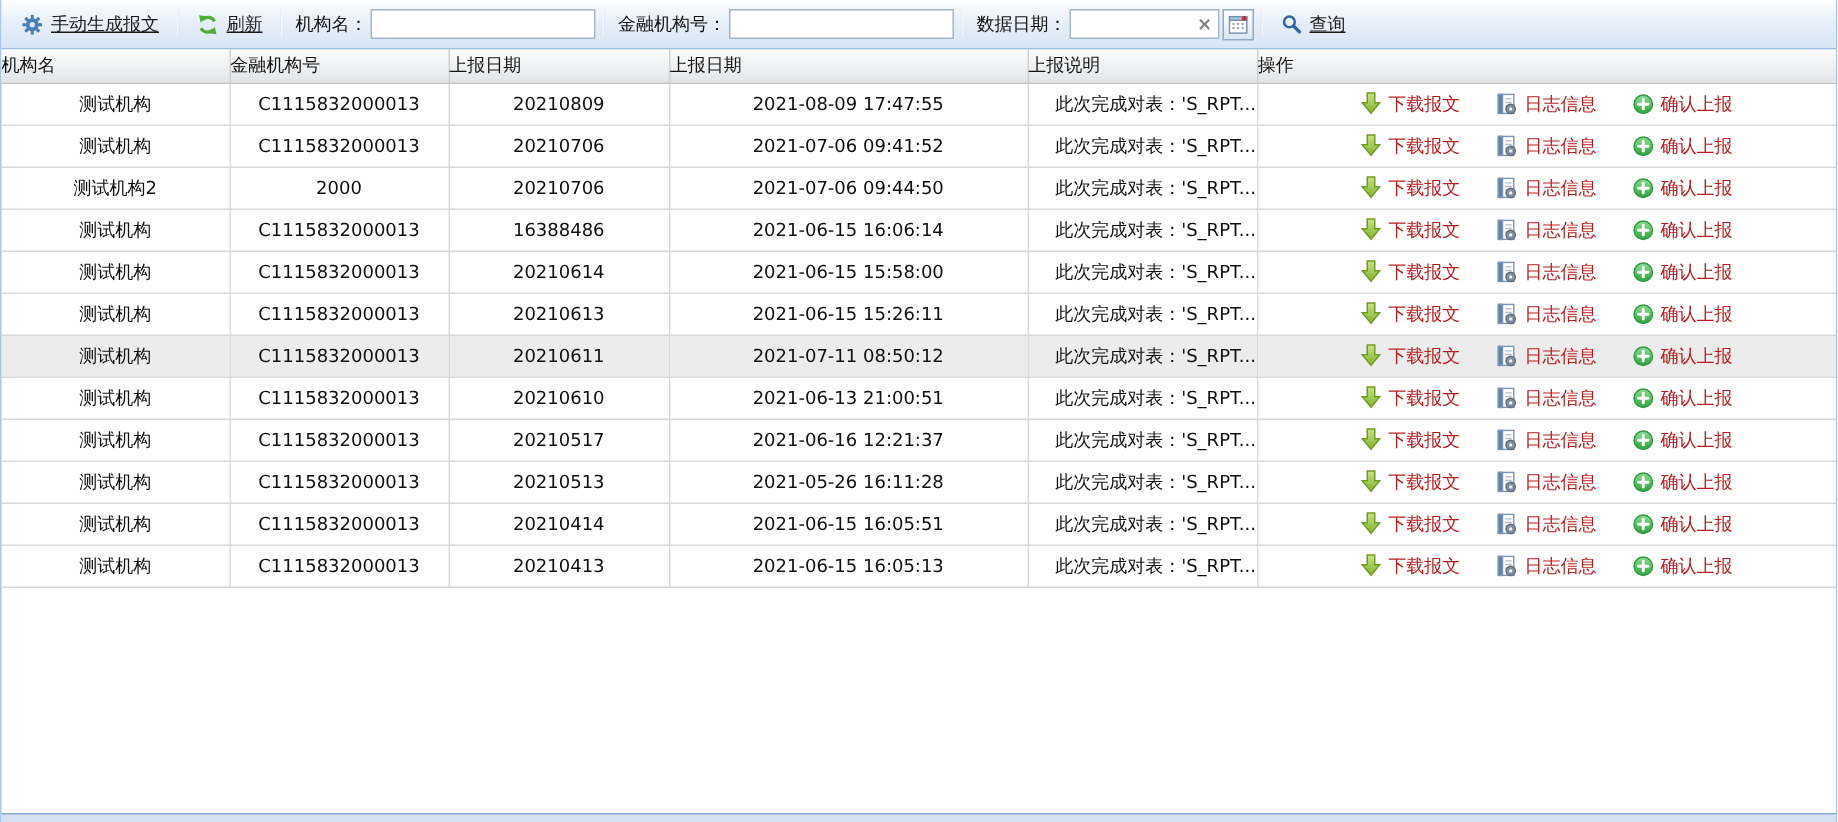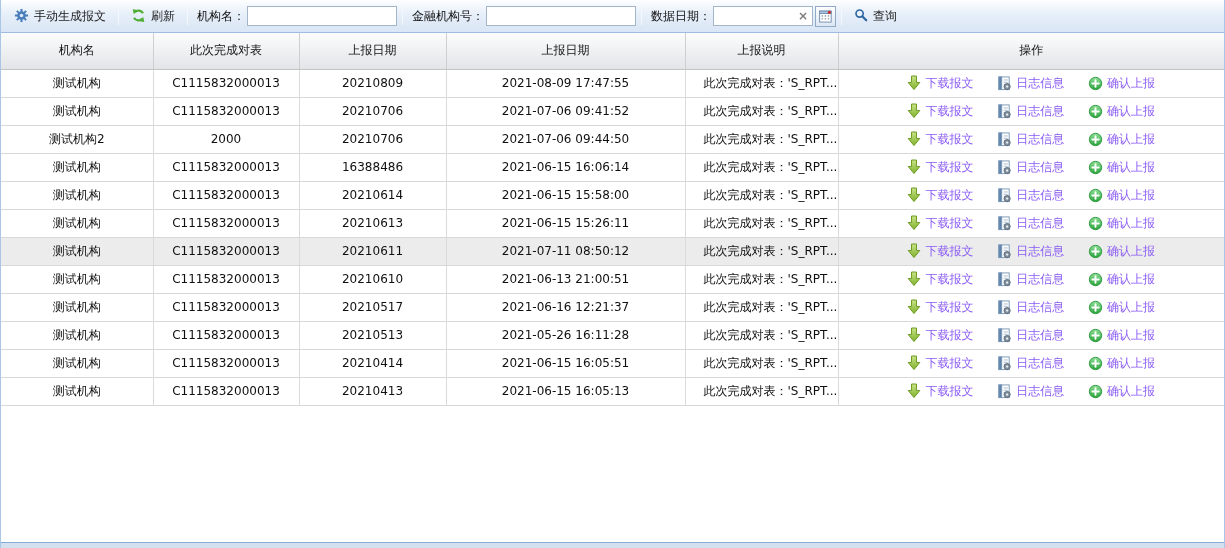--- a/index.html
+++ b/index.html
@@ -23,27 +23,29 @@
     height: 33px;
     display: flex;
     align-items: center;
     padding: 0 6px;
     background: linear-gradient(#fdfeff, #e7eff9 45%, #d9e6f5);
     border-bottom: 1px solid #9ebde0;
     white-space: nowrap;
   }
   .tb-btn {
     display: inline-flex;
+    align-items: center;
     gap: 5px;
     border: none;
     background: transparent;
     font: inherit;
     color: #1a1a1a;
     padding: 3px 7px;
     cursor: pointer;
+    text-decoration: underline;
   }
   .tb-sep {
     width: 1px; height: 18px;
     background: #b9cde4;
     border-right: 1px solid #f4f8fc;
     margin: 0 5px;
   }
   .tb-label { margin: 0 2px 0 4px; color: #111; font-family: Liberation Serif, serif; }
   .tb-input {
     width: 150px; height: 20px;
@@ -73,46 +75,46 @@
     margin-left: 2px;
     border: 1px solid #8fa9c7;
     background: linear-gradient(#fefefe, #dce7f3);
     display: inline-flex; align-items: center; justify-content: center;
     cursor: pointer; padding: 0;
   }
 
   
   table { width: 100%; border-collapse: collapse; table-layout: fixed; }
   th {
-    height: 36px;
+    height: 22px;
     font-weight: normal;
     background: linear-gradient(#fcfcfc, #eceef0 60%, #e2e4e7);
     border-right: 1px solid #cfcfcf;
     border-bottom: 1px solid #c3c3c3;
-    text-align: center;
+    text-align: left;
     color: #141414;
   }
   th:last-child { border-right: none; }
   td {
     height: 28px;
     border-right: 1px solid #dbdbdb;
     border-bottom: 1px solid #d8d8d8;
     text-align: center;
     vertical-align: middle;
     color: #101010;
     overflow: hidden;
     white-space: nowrap;
   }
   td:last-child { border-right: none; }
   tr.selected td { background: #ececec; }
   td.desc { text-align: left; padding-left: 18px; }
   .action {
     display: inline-flex; align-items: center; gap: 4px;
     margin: 0 10px;
-    cursor: pointer; color: #8b5cf6;
+    cursor: pointer; color: #b91c1c;
     vertical-align: middle;
   }
   .icon { display: inline-flex; line-height: 0; }
 
   
   .bottom-bar {
     position: absolute;
     left: 0; right: 0; bottom: 0;
     height: 6px;
     background: #d2e0f0;
@@ -226,21 +228,21 @@
       <col style="width:152px">
         <col style="width:146px">
         <col style="width:147px">
       <col style="width:239px">
         <col style="width:153px">
         <col>
     </colgroup>
     <thead>
       <tr>
         <th>机构名</th>
-        <th>此次完成对表</th>
+        <th>金融机构号</th>
         <th>上报日期</th>
         <th>上报日期</th>
         <th>上报说明</th>
         <th>操作</th>
       </tr>
     </thead>
     <tbody>
         <tr>
       <td>测试机构</td>
       <td>C1115832000013</td>

